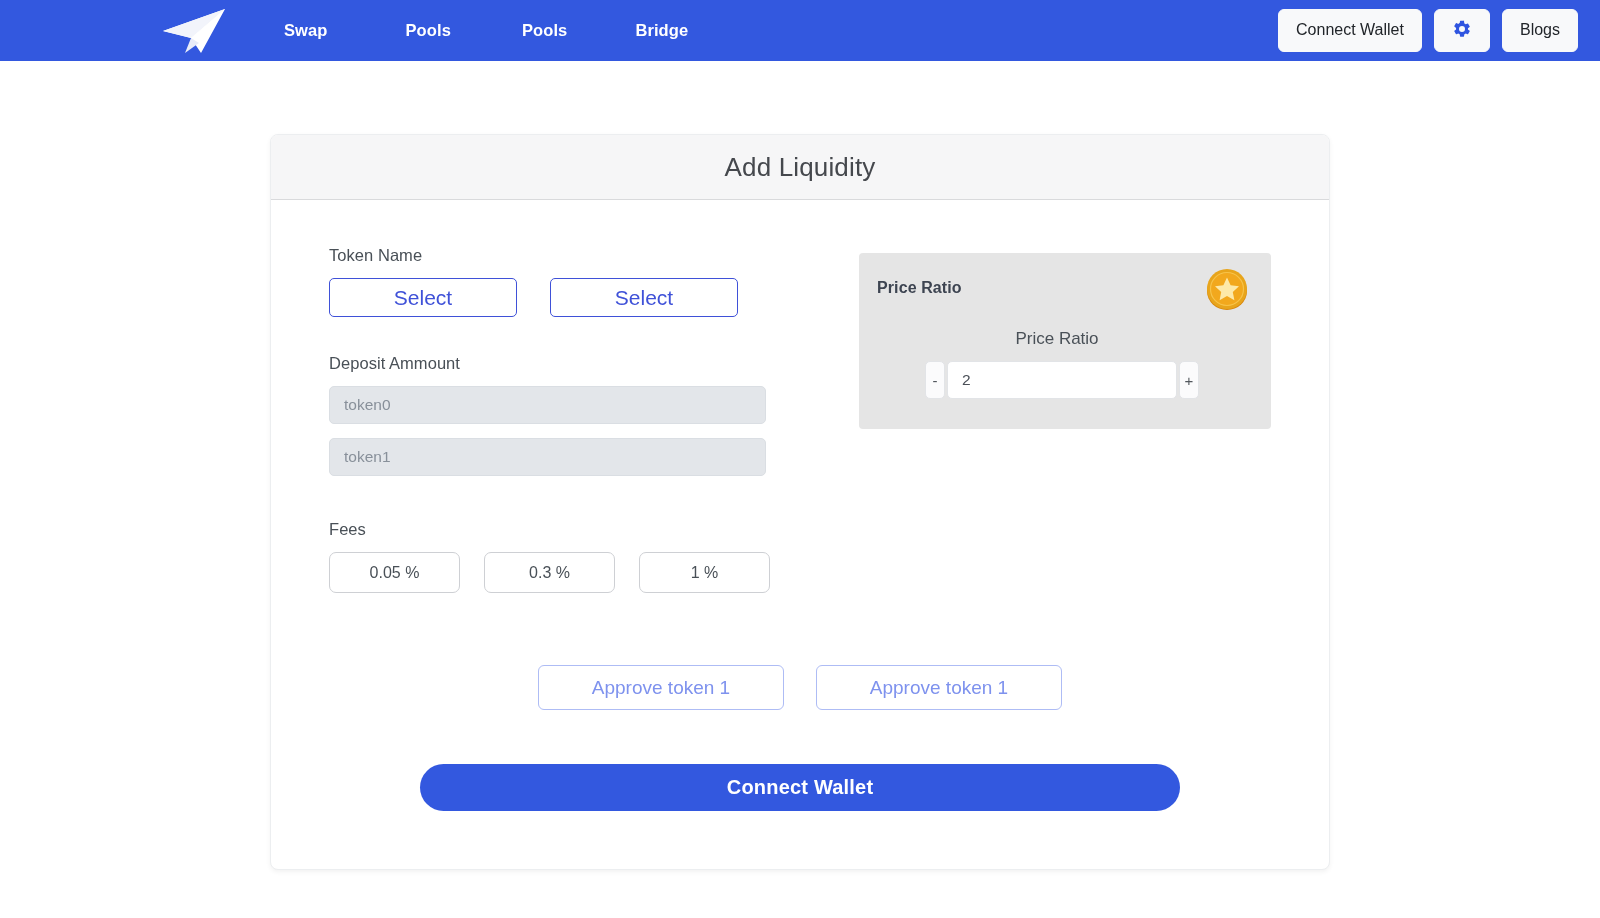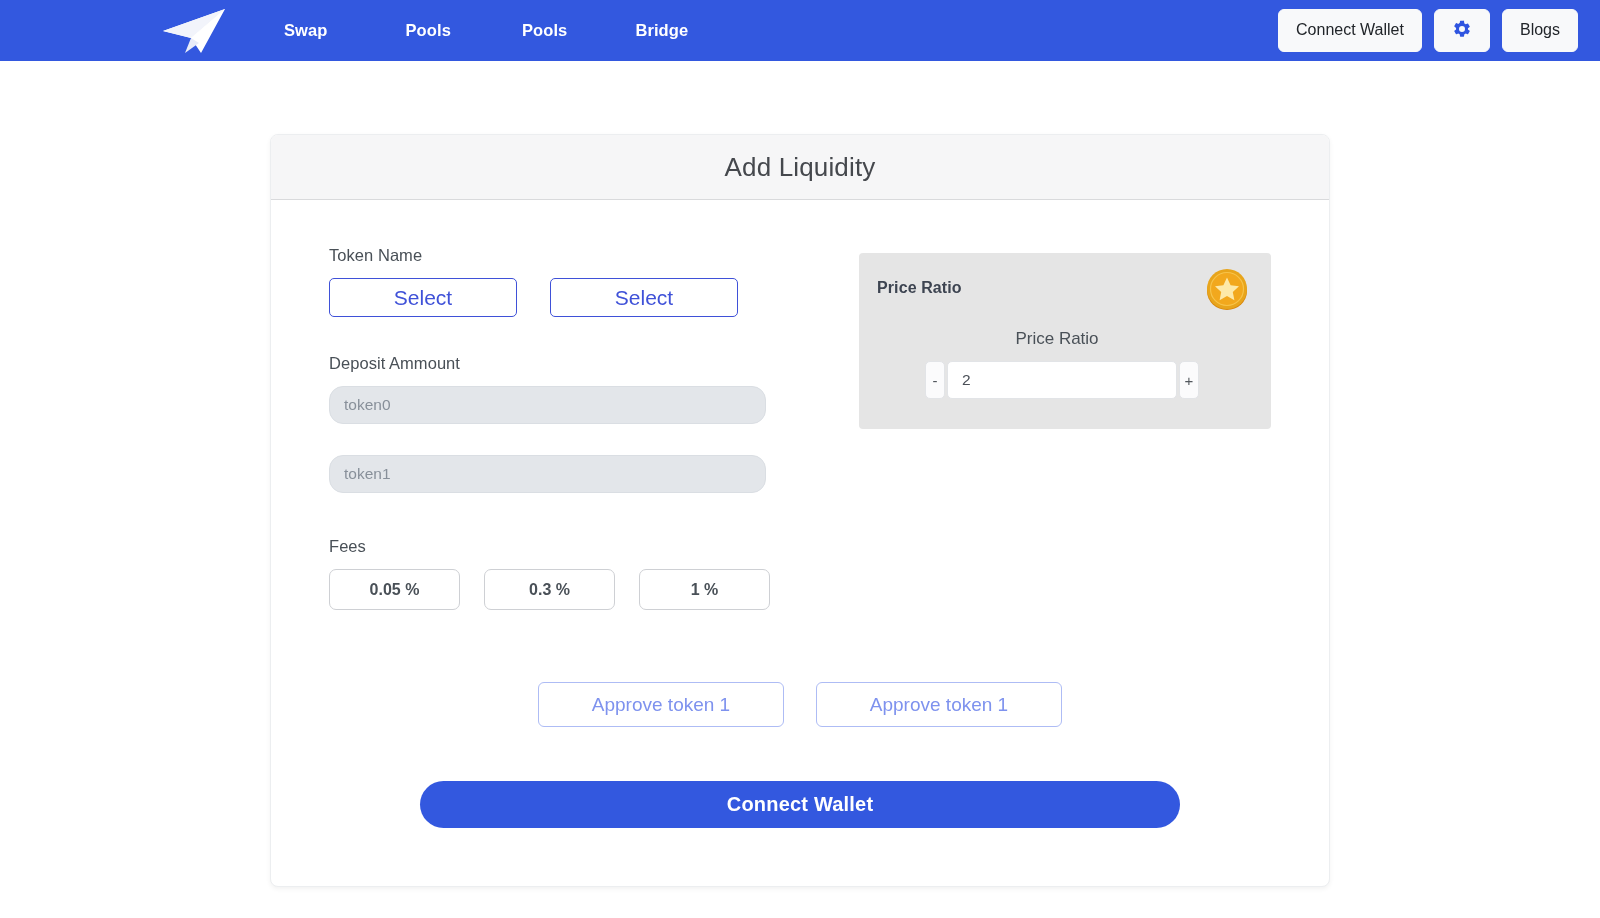--- a/index.html
+++ b/index.html
@@ -135,43 +135,42 @@
   }
 
   
   .deposit-block { margin-top: 37px; }
   .amount-input {
     display: block;
     width: 437px;
     height: 38px;
     background: #e3e6ea;
     border: 1px solid #dadee3;
-    border-radius: 14px;
+    border-radius: 5px;
     padding: 0 14px;
     font-size: 15.5px;
     font-family: "Liberation Sans", sans-serif;
     color: #6c757d;
-    margin-bottom: 31px;
+    margin-bottom: 14px;
   }
   .amount-input::placeholder { color: #88909a; opacity: 1; }
 
   
   .fees-block { margin-top: 44px; }
   .fee-row { display: flex; gap: 24px; }
   .fee-btn {
     width: 131px;
     height: 41px;
     border: 1px solid #ced0d4;
     border-radius: 7px;
     background: #ffffff;
     color: #495057;
     font-size: 16px;
     font-family: "Liberation Sans", sans-serif;
     cursor: pointer;
-    font-weight: bold;
   }
 
   
   .ratio-panel {
     width: 412px;
     background: #e5e5e5;
     border-radius: 4px;
     padding: 26px 26px 30px 18px;
     position: relative;
   }

